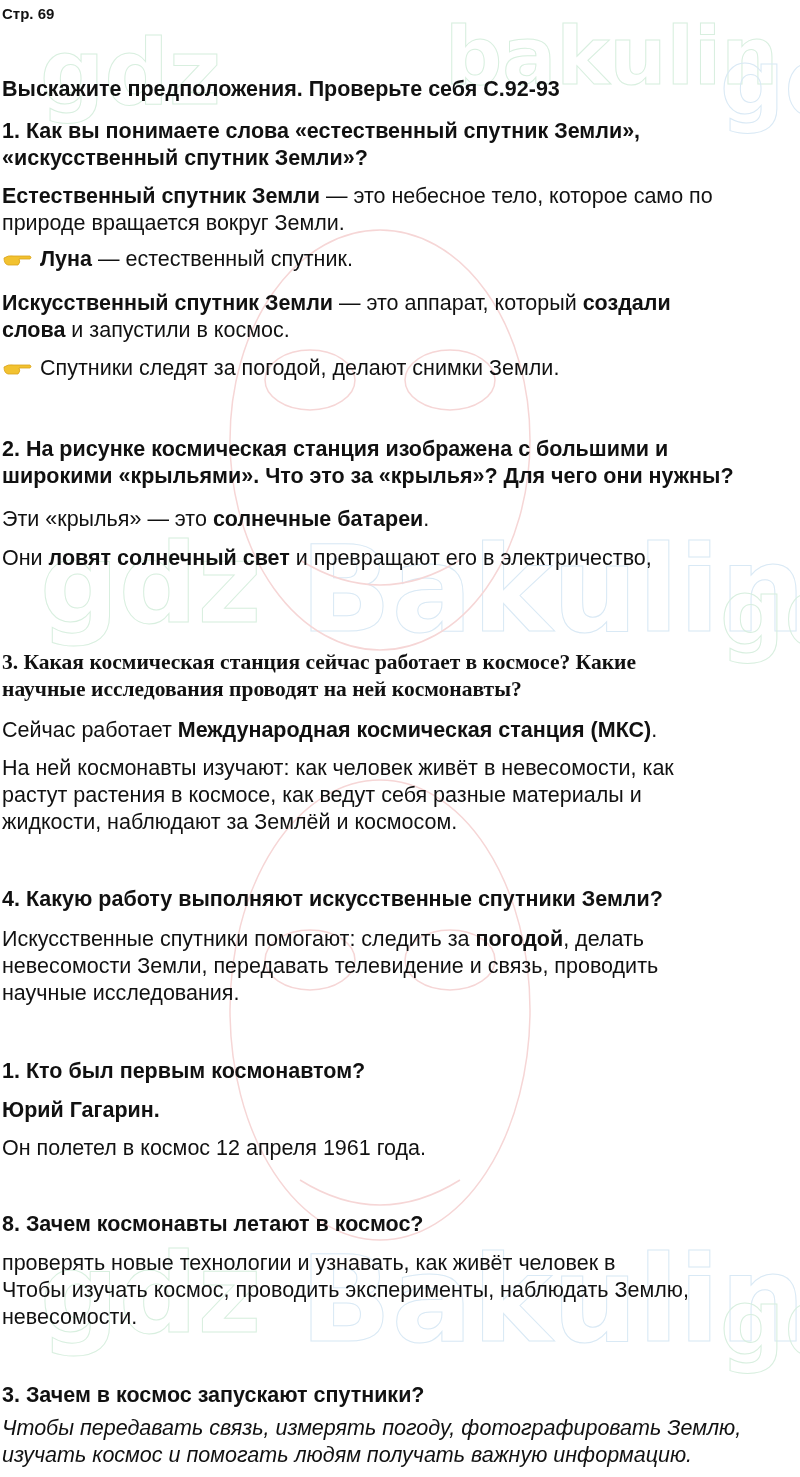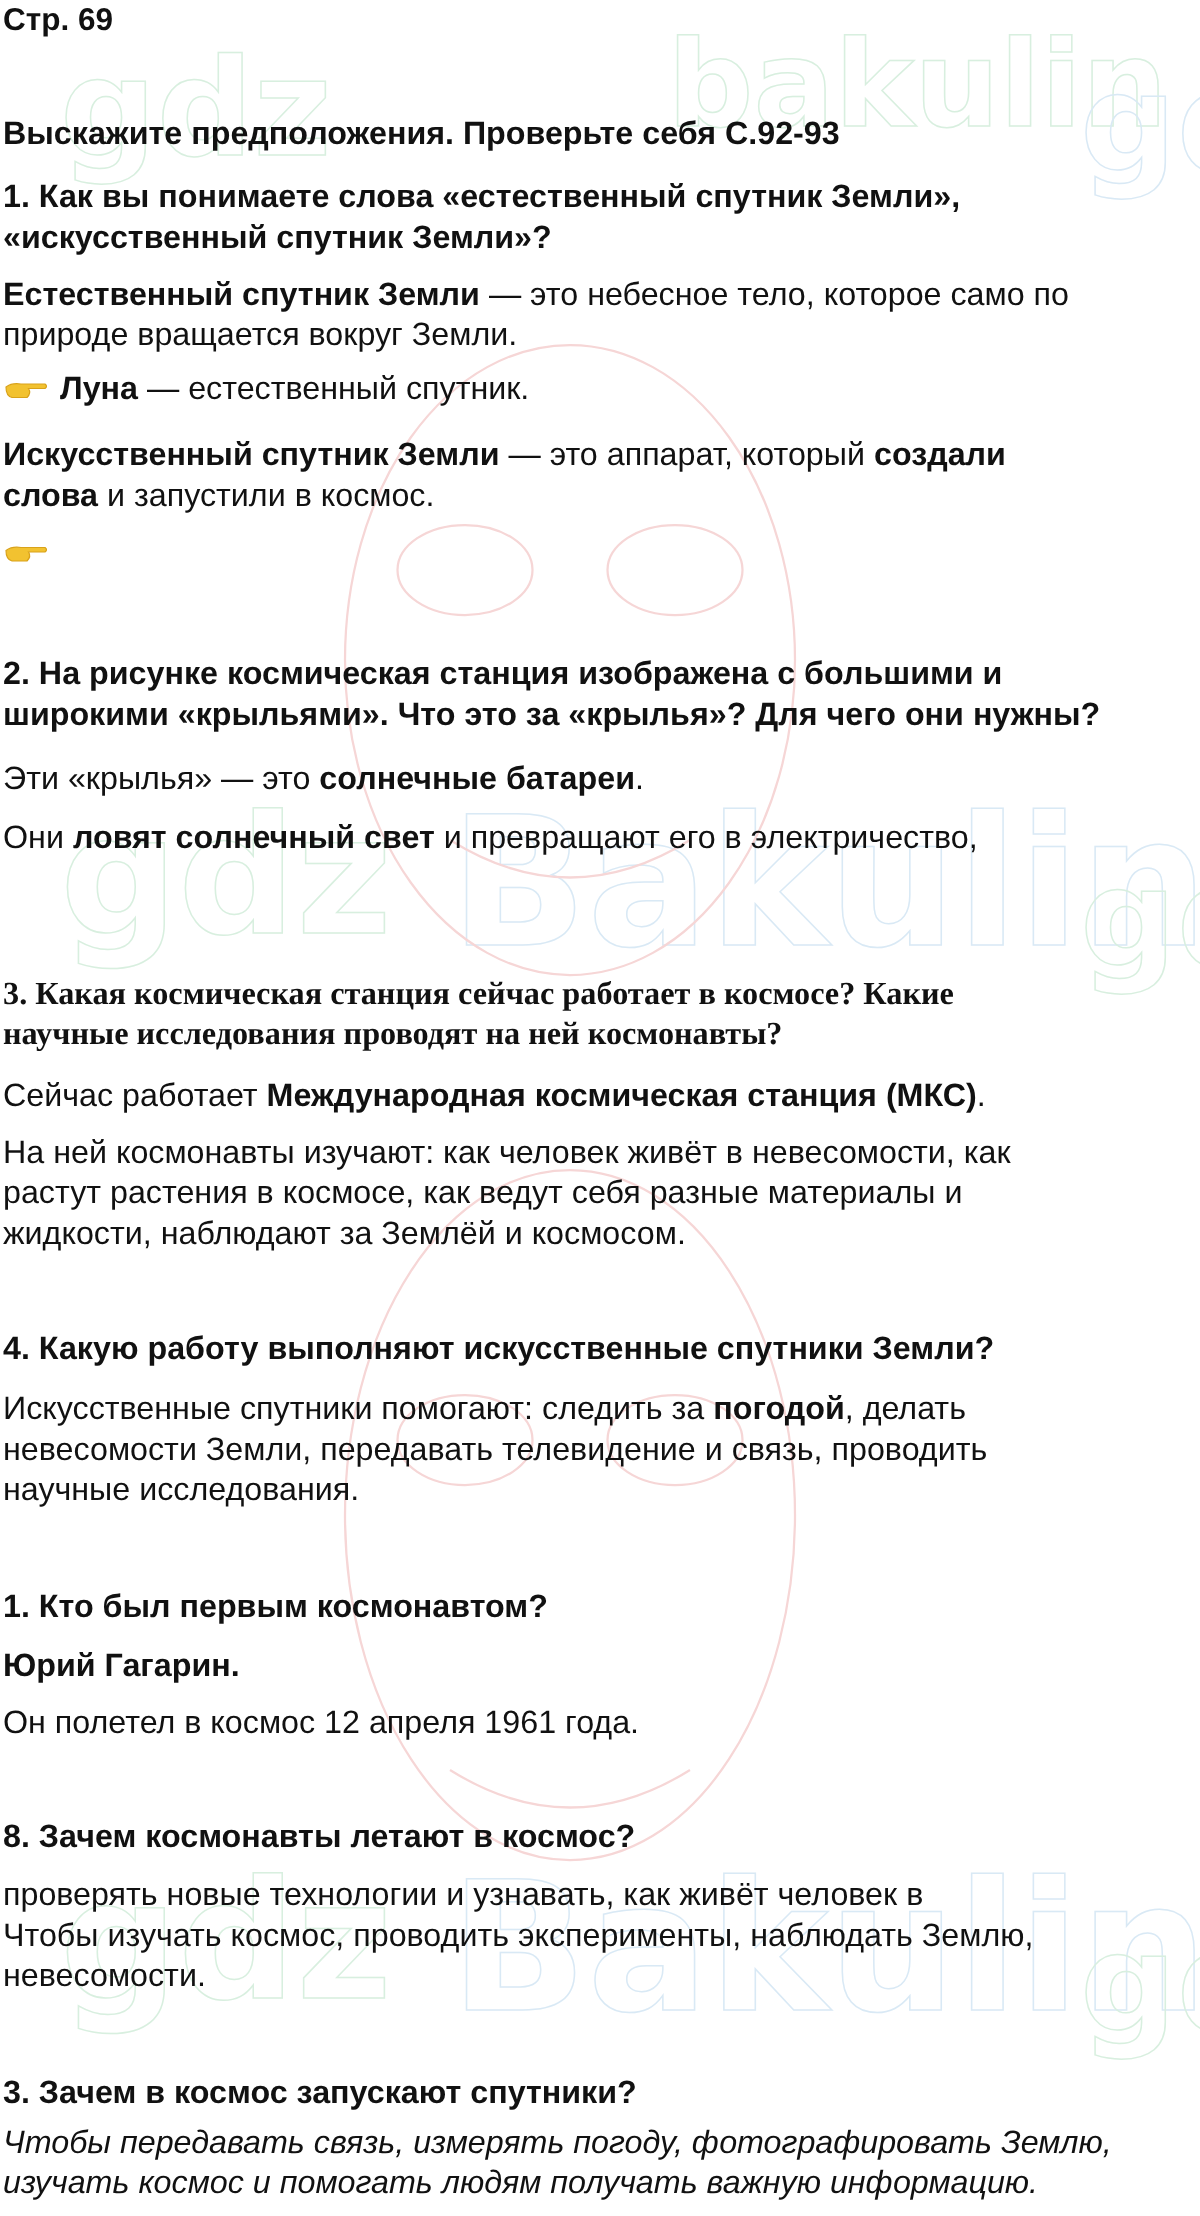--- a/index.html
+++ b/index.html
@@ -38,21 +38,21 @@
       <ellipse cx="200" cy="830" rx="150" ry="230"></ellipse>
       <ellipse cx="130" cy="780" rx="45" ry="30"></ellipse>
       <ellipse cx="270" cy="780" rx="45" ry="30"></ellipse>
       <path d="M120 1000 Q200 1050 280 1000"></path>
     </g>
   </svg>
 </div>
 
 <div class="content">
 
-  <div class="block b" style="top:0px; font-size:21px;">Стр. 69</div>
+  <div class="block b" style="top:0px; font-size:15px;">Стр. 69</div>
 
   <div class="block b" style="top:76px;">Выскажите предположения. Проверьте себя С.92-93</div>
 
   <div class="block b" style="top:118px;">
     <div>1. Как вы понимаете слова «естественный спутник Земли»,</div>
     <div>«искусственный спутник Земли»?</div>
   </div>
   <div class="block" style="top:183px;">
     <div><span class="b">Естественный спутник Земли</span><span> — это небесное тело, которое само по</span></div>
     <div>природе вращается вокруг Земли.</div>
@@ -62,21 +62,21 @@
         <path d="M2 5 Q6 2 12 3 L28 3 Q30 4.5 28 6 L17 6 Q19 9 16 12 L6 12 Q2 11 2 5 Z" fill="#f2c230" stroke="#d9a21a" stroke-width="0.8"></path>
       </svg><span class="b">Луна</span><span> — естественный спутник.</span>
   </div>
   <div class="block" style="top:290px;">
     <div><span class="b">Искусственный спутник Земли</span><span> — это аппарат, который </span><span class="b">создали</span></div>
     <div><span class="b">слова</span><span> и запустили в космос.</span></div>
   </div>
   <div class="block" style="top:355px;">
     <svg class="hand" viewBox="0 0 30 14">
         <path d="M2 5 Q6 2 12 3 L28 3 Q30 4.5 28 6 L17 6 Q19 9 16 12 L6 12 Q2 11 2 5 Z" fill="#f2c230" stroke="#d9a21a" stroke-width="0.8"></path>
-      </svg>
+      </svg><span>Спутники следят за погодой, делают снимки Земли.</span>
   </div>
 
   <div class="block b" style="top:436px;">
     <div>2. На рисунке космическая станция изображена с большими и</div>
     <div>широкими «крыльями». Что это за «крылья»? Для чего они нужны?</div>
   </div>
   <div class="block" style="top:506px;">
     <span>Эти «крылья» — это </span><span class="b">солнечные батареи</span><span>.</span>
   </div>
   <div class="block" style="top:545px;">

